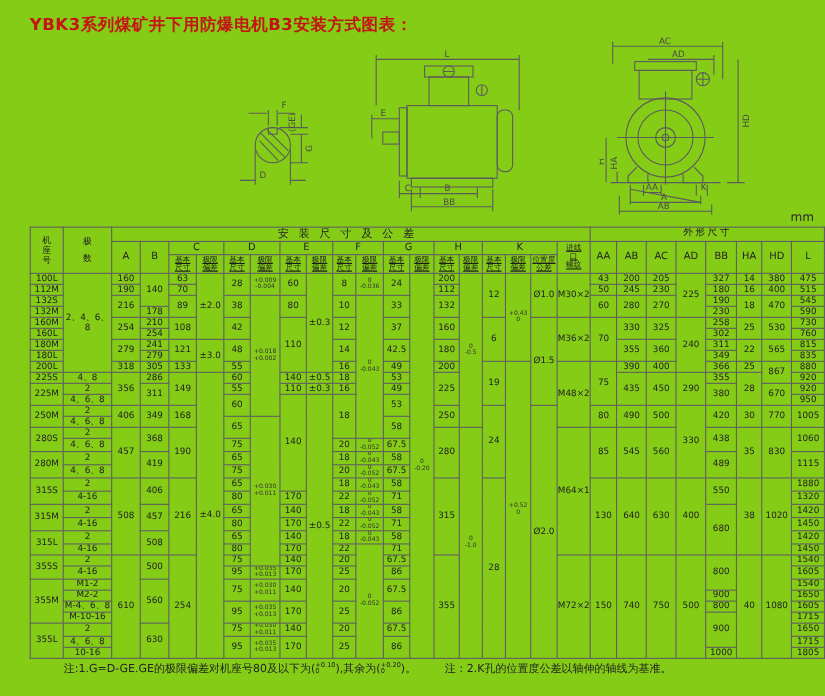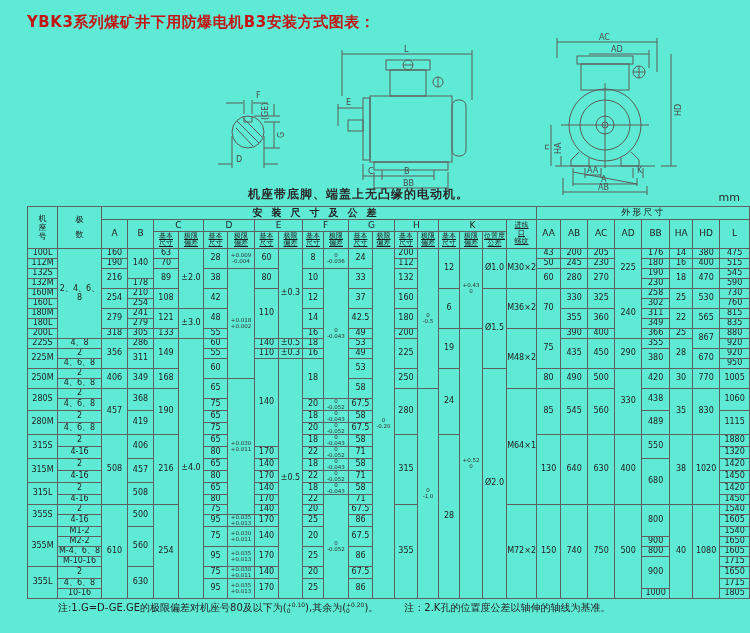--- a/index.html
+++ b/index.html
@@ -1,30 +1,30 @@
 <!DOCTYPE html>
 <html><head>
 <meta charset="utf-8">
 <style>
   html,body{margin:0;padding:0;background:#fff;}
-  .page{position:relative;width:750px;height:633px;background:#5eead4;overflow:hidden;
+  .page{position:relative;width:750px;height:633px;background:#84cc16;overflow:hidden;
         font-family:"DejaVu Sans","Liberation Sans",sans-serif;color:#1c1c1c;}
   .title{position:absolute;left:27px;top:13px;font-size:15px;font-weight:bold;color:#c41414;letter-spacing:0.5px;}
   .caption{position:absolute;left:248px;top:186px;font-size:12px;font-weight:bold;color:#2a2a2a;letter-spacing:1px;}
   .unit{position:absolute;right:10px;top:191px;font-size:11px;color:#2a2a2a;}
   svg.draw{position:absolute;}
   svg.draw line, svg.draw rect, svg.draw circle, svg.draw path, svg.draw ellipse{stroke:#5c5c5c;stroke-width:1;fill:none;}
   svg.draw text{fill:#4a4a4a;font-size:8px;stroke:none;font-family:"DejaVu Sans","Liberation Sans",sans-serif;}
   table.spec{position:absolute;left:27px;top:206px;width:716px;border-collapse:collapse;table-layout:fixed;}
   .spec th,.spec td{border:1px solid #606060;text-align:center;vertical-align:middle;padding:0;
         font-weight:normal;color:#222;white-space:pre-line;overflow:hidden;}
   .spec thead tr.r1{height:13px;} .spec thead tr.r2{height:12px;} .spec thead tr.r3{height:17px;text-decoration:underline;}
   .spec thead th{font-size:9px;line-height:1.05;}
   .spec th.vhead{font-size:8px;line-height:1.15;}
-  .spec th.band{font-size:10px;letter-spacing:9px;font-weight:bold;}
+  .spec th.band{font-size:10px;letter-spacing:9px;font-weight:normal;}
   .spec th.band2{font-size:9px;letter-spacing:2px;}
   .spec th.sub{font-size:7px;line-height:1.05;}
   .spec th.thread{font-size:7px;line-height:1.1;text-decoration:underline;}
   .spec tbody tr{height:10px;}
   .spec tbody td{font-size:8px;line-height:1.1;}
   .spec tbody td.tol{font-size:5.5px;line-height:1.0;color:#333;}
   .notes{position:absolute;left:58px;top:601px;font-size:10px;color:#222;white-space:nowrap;}
   .notes .frac{display:inline-block;font-size:6px;line-height:1.0;vertical-align:middle;white-space:pre-line;text-align:left;}
   .notes .gap{display:inline-block;width:26px;}
 </style>
@@ -134,21 +134,20 @@
     <line x1="28" y1="140" x2="28" y2="158"></line>
       <line x1="92" y1="150" x2="92" y2="158"></line>
       <line x1="28" y1="156" x2="92" y2="156"></line>
     <text x="56" y="154">A</text>
     <line x1="18" y1="150" x2="18" y2="167"></line>
       <line x1="102" y1="158" x2="102" y2="167"></line>
       <line x1="18" y1="164" x2="102" y2="164"></line>
     <text x="53" y="162">AB</text>
   </svg>
 
-  <div class="caption">机座带底脚、端盖上无凸缘的电动机。</div>
   <div class="unit">mm</div>
 
   <table class="spec">
     <colgroup>
       <col style="width:30px">
         <col style="width:44px">
         <col style="width:26px">
         <col style="width:26px">
       <col style="width:25px">
         <col style="width:25px">
@@ -264,21 +263,21 @@
 -0.5</td>
           <td rowspan="4">12</td>
           <td rowspan="8" class="tol">+0.43
 0</td>
           <td rowspan="4">Ø1.0</td>
           <td rowspan="4">M30×2</td>
           <td>43</td>
           <td>200</td>
           <td>205</td>
           <td rowspan="4">225</td>
-          <td>176</td>
+          <td>327</td>
           <td>14</td>
           <td>380</td>
           <td>475</td>
         </tr>
         <tr>
           <td>112M</td>
           <td>190</td>
           <td>70</td>
           <td>112</td>
           <td>50</td>

